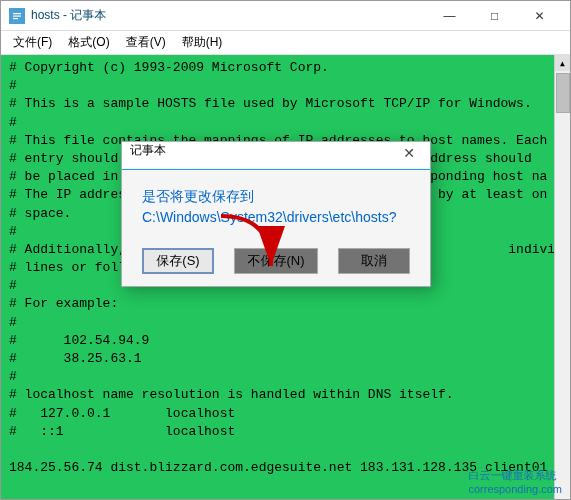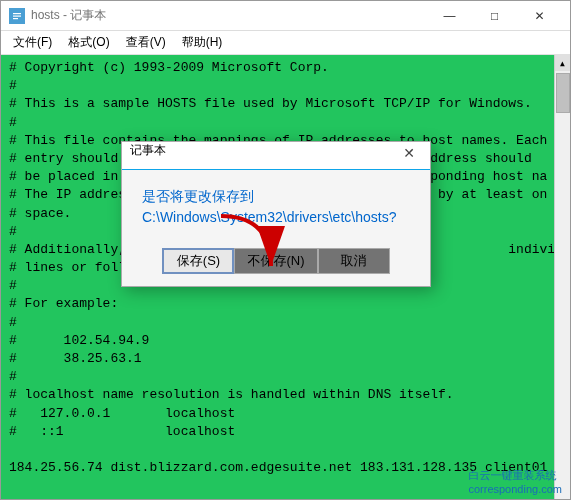--- a/index.html
+++ b/index.html
@@ -40,21 +40,21 @@
       background: #4a9fd4;
       display: flex;
       align-items: center;
       justify-content: center;
       font-size: 10px;
       color: white;
     }
     .title-bar-text {
       flex: 1;
       font-size: 12px;
-      color: #737373;
+      color: #0c4a6e;
       font-family: 'Microsoft YaHei', sans-serif;
     }
     .title-bar-buttons {
       display: flex;
       gap: 0;
     }
     .title-btn {
       width: 45px;
       height: 30px;
       border: none;
@@ -185,21 +185,21 @@
     }
     .dialog-message {
       font-size: 14px;
       font-family: 'Microsoft YaHei', sans-serif;
       color: #0066cc;
       line-height: 1.5;
       margin-bottom: 20px;
     }
     .dialog-buttons {
       display: flex;
-      justify-content: center;
+      justify-content: space-between;
     }
     .dialog-btn {
       min-width: 72px;
       height: 26px;
       background: #737373;
       border: 1px solid #aaa;
       cursor: pointer;
       font-size: 13px;
       font-family: 'Microsoft YaHei', sans-serif;
       color: #000;

